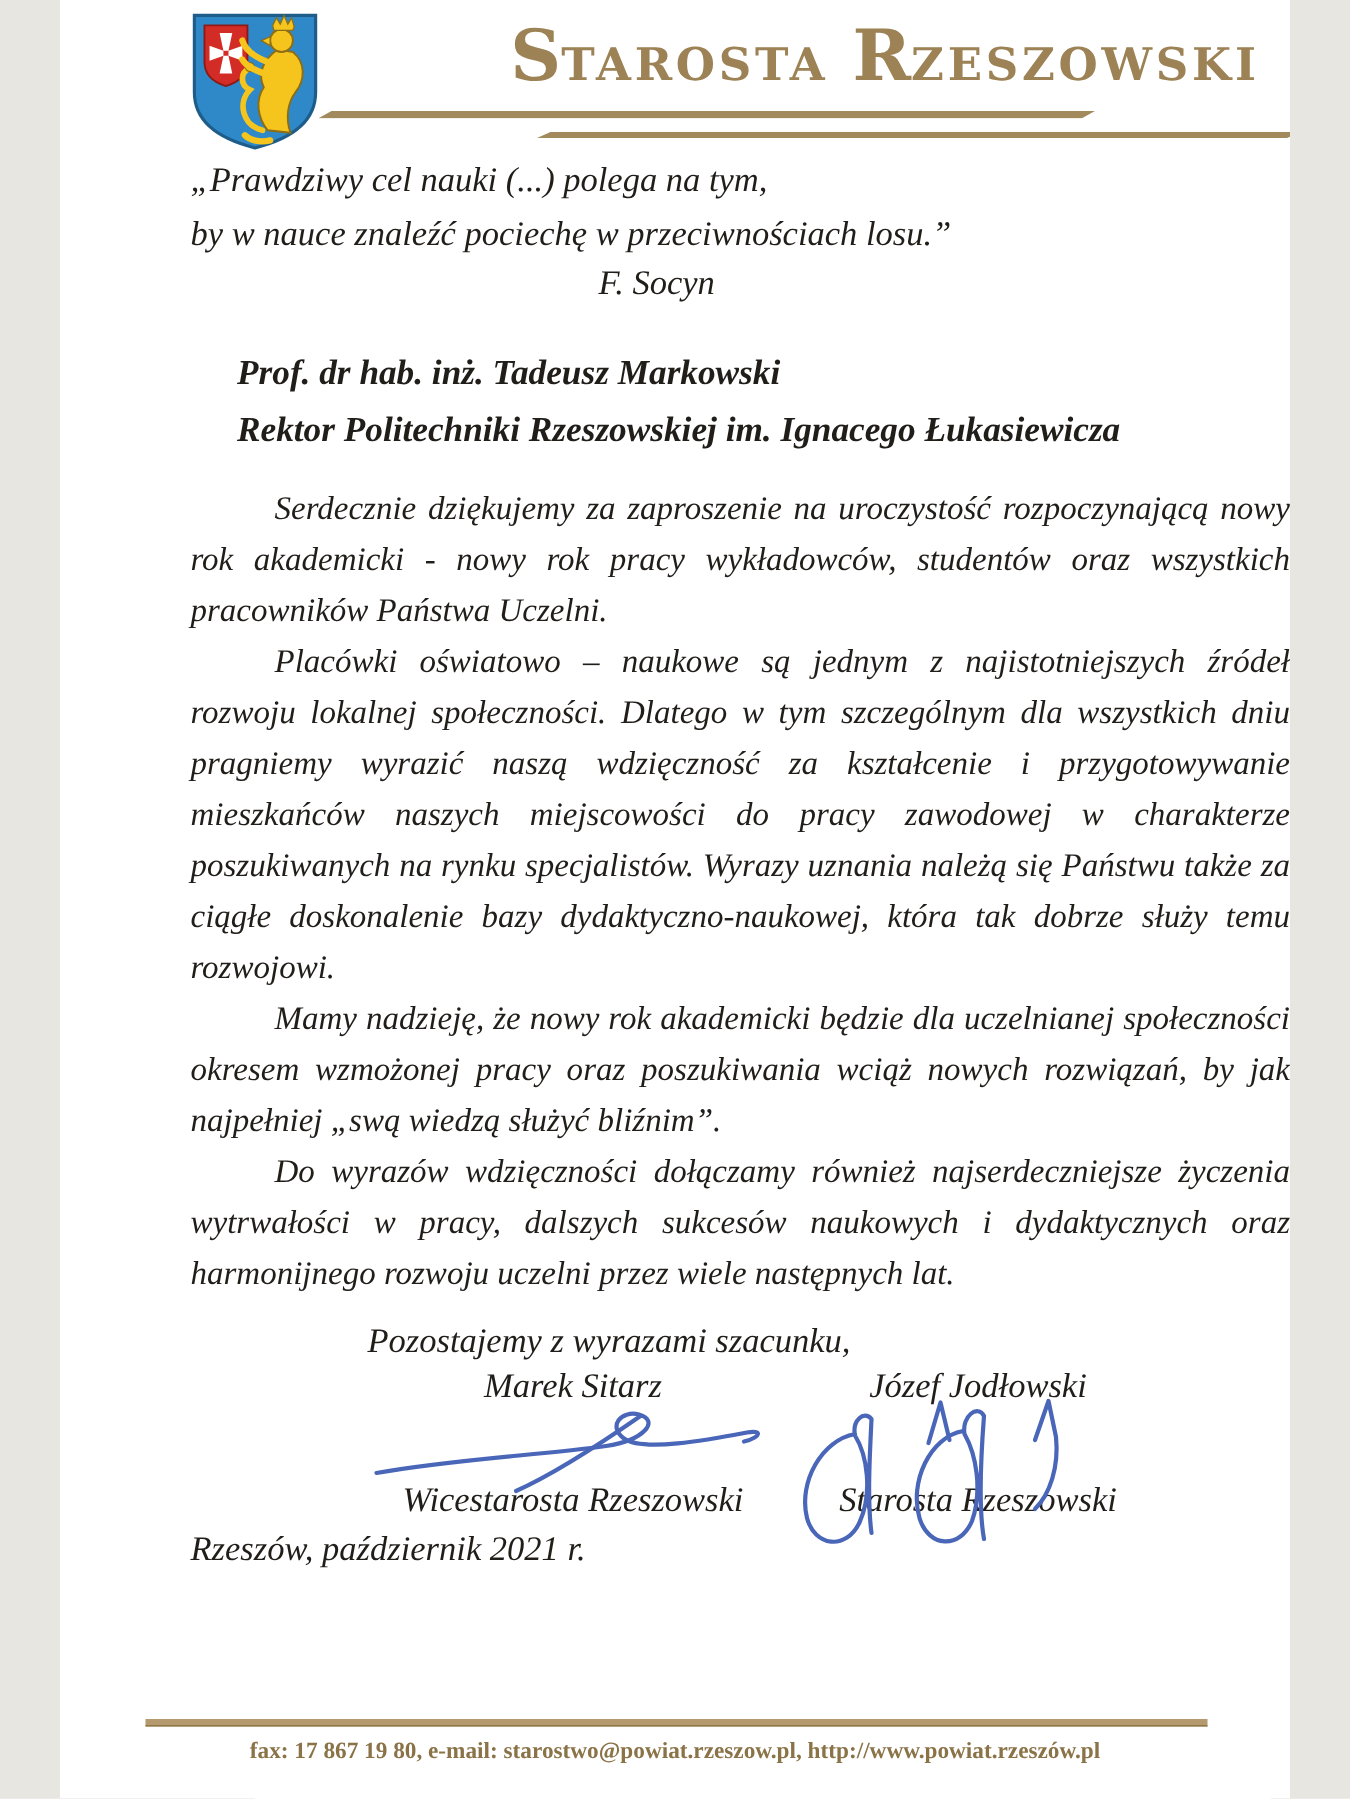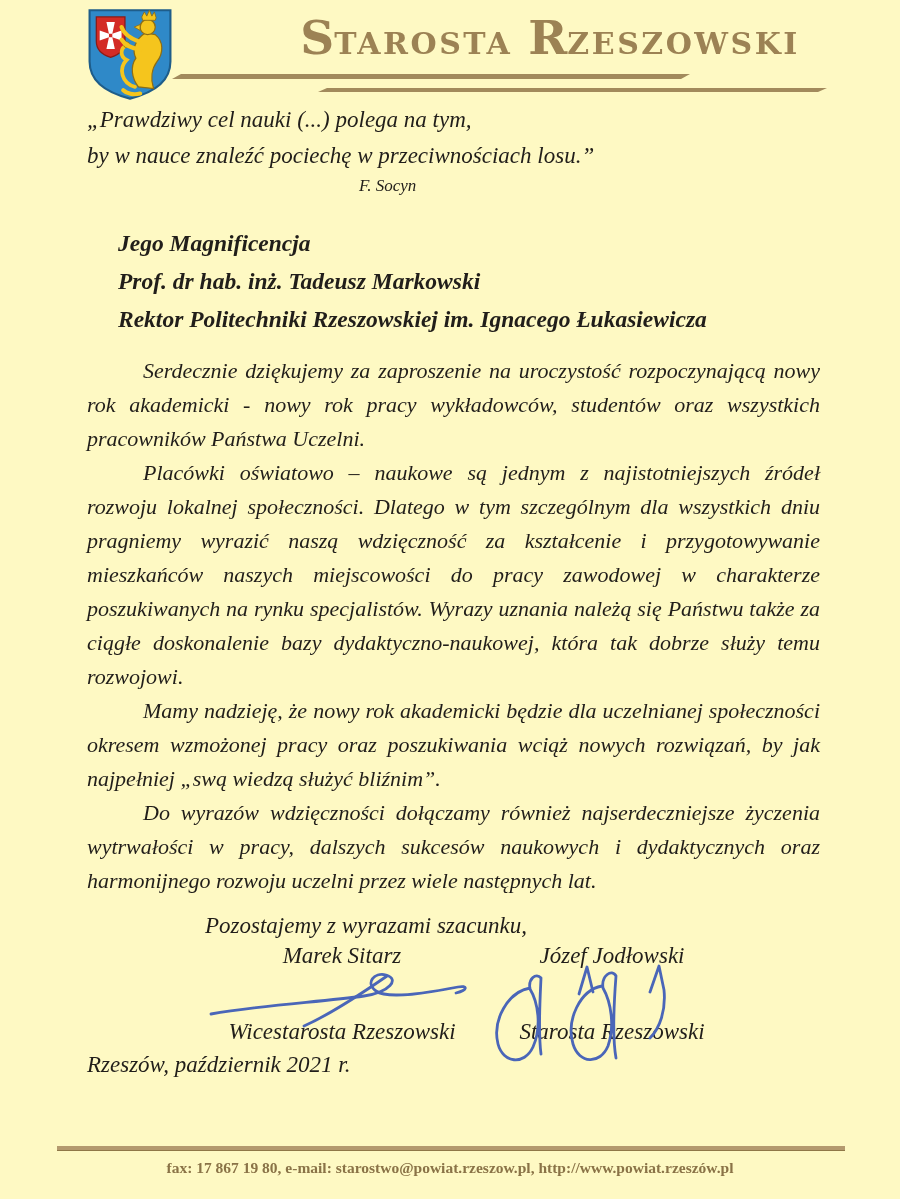--- a/index.html
+++ b/index.html
@@ -1,38 +1,38 @@
 <!DOCTYPE html>
 <html lang="pl"><head>
 <meta charset="utf-8">
 <style>
   html,body{margin:0;padding:0;background:#e8e6e0;}
   .page{
-    position:relative;width:900px;height:1199px;margin:0 auto;
-    background:#fef9c3;overflow:hidden;
+    position:relative;width:820px;height:1199px;margin:0 auto;
+    background:#ffffff;overflow:hidden;
     font-family:"Liberation Serif",serif;color:#211e1a;
   }
   
   .coa{position:absolute;left:76px;top:6px;width:108px;height:96px;}
   .letterhead-title{
     position:absolute;top:8px;left:250px;width:600px;text-align:center;
     font-family:"DejaVu Serif",serif;font-weight:bold;color:#9c8254;
     white-space:nowrap;line-height:60px;
   }
   .letterhead-title .initial{font-size:47px;}
   .letterhead-title .rest{font-size:30px;letter-spacing:2.5px;}
   .letterhead-title .word2{margin-left:16px;}
   .gold-rule{position:absolute;height:5px;background:#a28a5c;
     clip-path:polygon(9px 0,100% 0,calc(100% - 9px) 100%,0 100%);}
   .rule-1{left:172px;top:74px;width:518px;}
   .rule-2{left:318px;top:88px;width:509px;height:4px;}
   
   .content{position:absolute;top:102px;left:87px;width:733px;font-style:italic;}
   .quote{font-size:23px;line-height:36px;}
-  .quote-attr{margin:2px 0 1px 272px;font-size:17px;}
+  .quote-attr{margin:2px 0 1px 272px;font-size:23px;}
   .addressee{margin:28px 0 0 31px;font-size:23.5px;line-height:38px;font-weight:bold;}
   .body-text{margin-top:16px;}
   .body-text p{margin:0;font-size:22px;line-height:34px;text-align:justify;text-indent:56px;}
   .closing{margin:14px 0 0 118px;font-size:23px;line-height:28px;}
   .sig-row{display:flex;margin-top:2px;}
   .sig-col{position:relative;text-align:center;}
   .sig-col-left{margin-left:125px;width:260px;font-style:italic;}
   .sig-col-right{margin-left:20px;width:240px;text-align:center;}
   .sig-name,.sig-title{font-size:23px;line-height:28px;}
   .sig-space{height:48px;}
@@ -77,21 +77,20 @@
 
   <div class="content">
 
     <div class="quote">
       <div>„Prawdziwy cel nauki (...) polega na tym,</div>
       <div>by w nauce znaleźć pociechę w przeciwnościach losu.”</div>
     </div>
     <div class="quote-attr">F. Socyn</div>
 
     <div class="addressee">
-      <div>Jego Magnificencja</div>
       <div>Prof. dr hab. inż. Tadeusz Markowski</div>
       <div>Rektor Politechniki Rzeszowskiej im. Ignacego Łukasiewicza</div>
     </div>
 
     <div class="body-text">
       <p>Serdecznie dziękujemy za zaproszenie na uroczystość rozpoczynającą nowy rok akademicki - nowy rok pracy wykładowców, studentów oraz wszystkich pracowników Państwa Uczelni.</p>
       <p>Placówki oświatowo – naukowe są jednym z najistotniejszych źródeł rozwoju lokalnej społeczności. Dlatego w tym szczególnym dla wszystkich dniu pragniemy wyrazić naszą wdzięczność za kształcenie i przygotowywanie mieszkańców naszych miejscowości do pracy zawodowej w charakterze poszukiwanych na rynku specjalistów. Wyrazy uznania należą się Państwu także za ciągłe doskonalenie bazy dydaktyczno-naukowej, która tak dobrze służy temu rozwojowi.</p>
       <p>Mamy nadzieję, że nowy rok akademicki będzie dla uczelnianej społeczności okresem wzmożonej pracy oraz poszukiwania wciąż nowych rozwiązań, by jak najpełniej „swą wiedzą służyć bliźnim”.</p>
       <p>Do wyrazów wdzięczności dołączamy również najserdeczniejsze życzenia wytrwałości w pracy, dalszych sukcesów naukowych i dydaktycznych oraz harmonijnego rozwoju uczelni przez wiele następnych lat.</p>
     </div>

